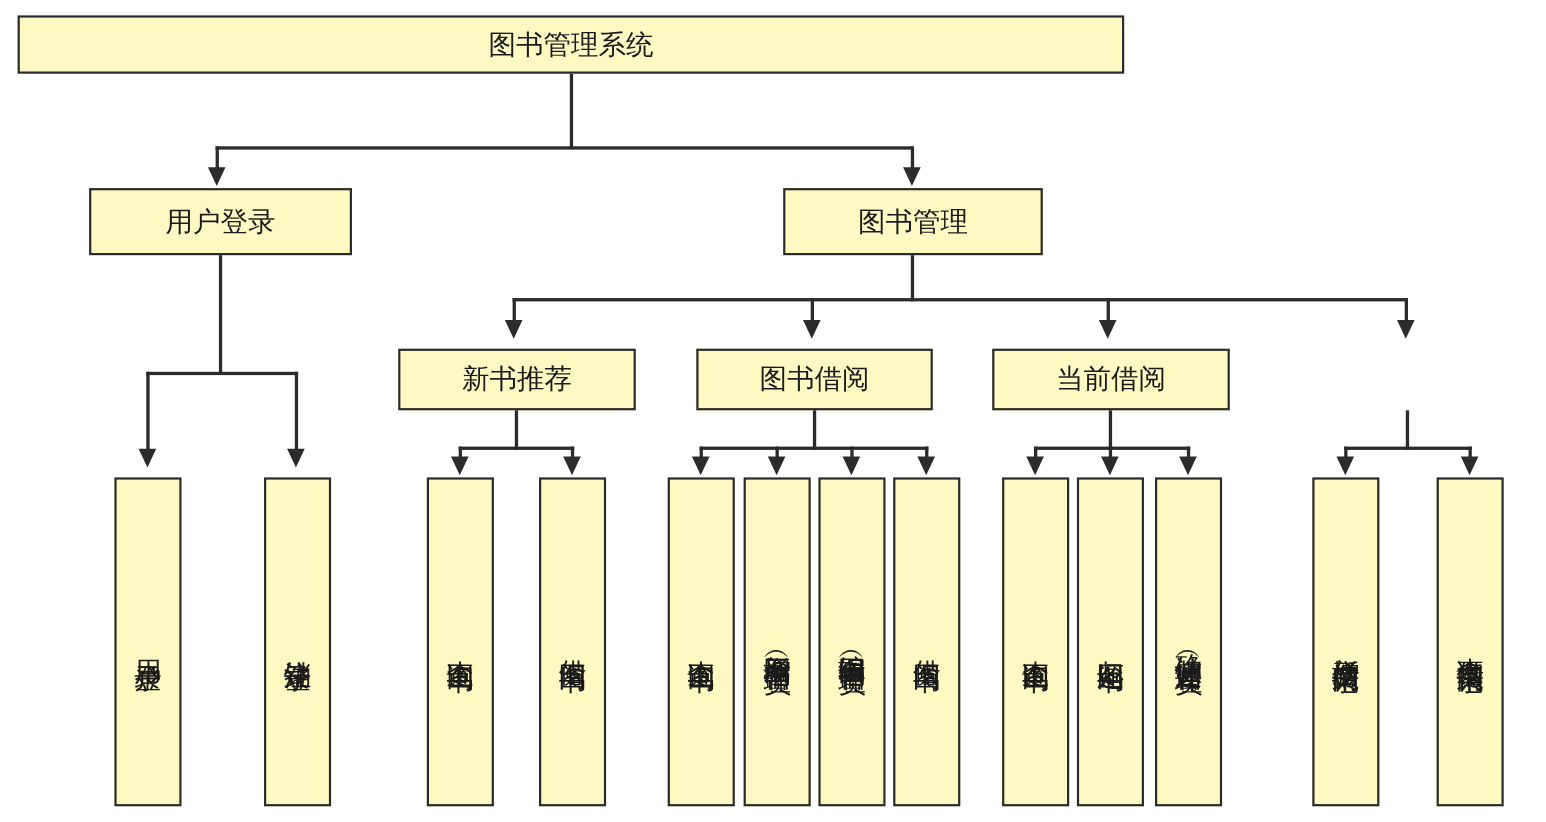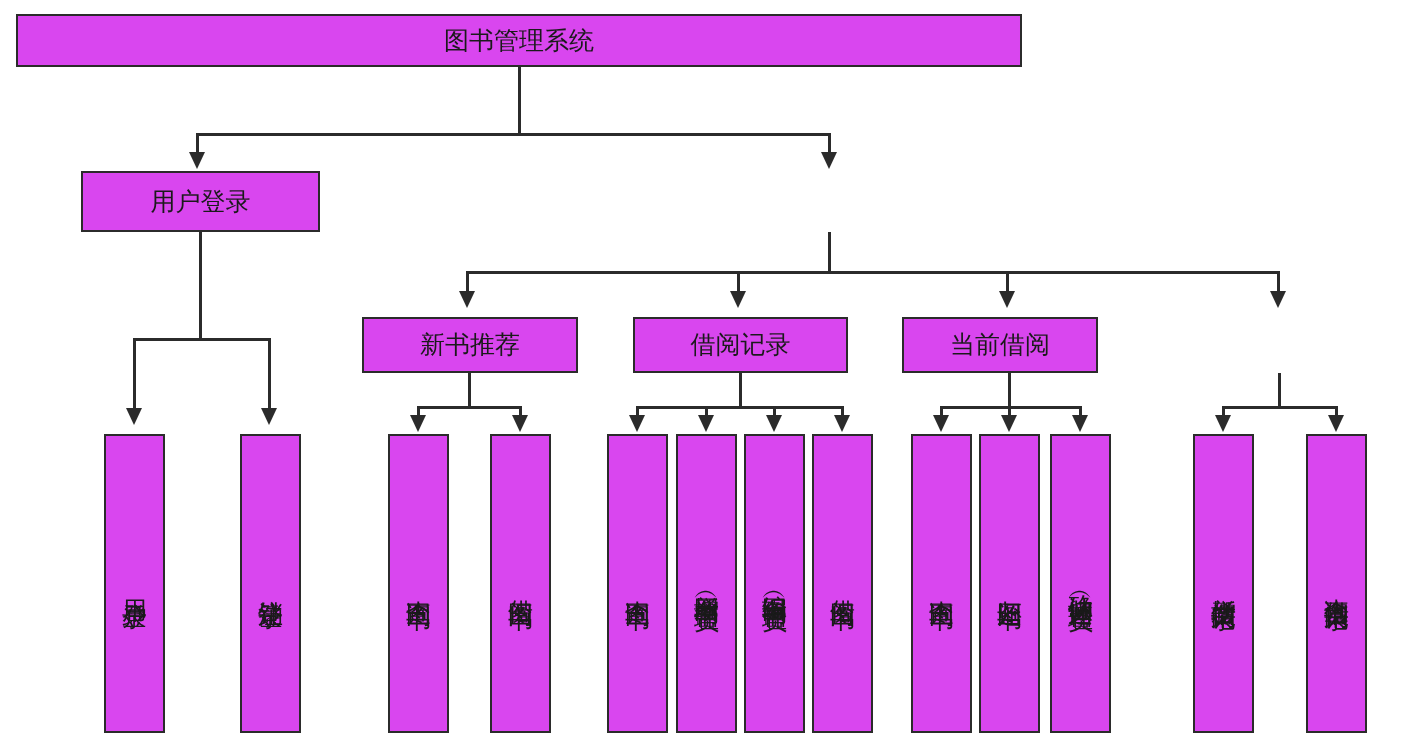--- a/index.html
+++ b/index.html
@@ -15,21 +15,21 @@
     width: 1405px;
     height: 747px;
     background: #ffffff;
     overflow: hidden;
   }
   
   .node {
     position: absolute;
     box-sizing: border-box;
     border: 2.5px solid #2b2b2b;
-    background: #d946ef;
+    background: #fef9c3;
     display: flex;
     align-items: center;
     justify-content: center;
     color: #1a1a1a;
   }
   .node-label {
     display: block;
     text-align: center;
     line-height: 1.18;
     white-space: nowrap;
@@ -86,20 +86,23 @@
 
   <div class="conn vline" style="left:518px; top:67px; width:3px; height:67px;"></div>
   <div class="conn hline" style="left:196px; top:133px; width:634px; height:3px;"></div>
   <div class="conn vline" style="left:196px; top:133px; width:3px; height:22px;"></div>
   <div class="arrow" style="left:189px; top:152px;"></div>
   <div class="conn vline" style="left:828px; top:133px; width:3px; height:22px;"></div>
   <div class="arrow" style="left:821px; top:152px;"></div>
 
   <div class="node h-node" style="left:81px; top:171px; width:239px; height:61px;">
     <span class="node-label">用户登录</span>
+  </div>
+  <div class="node h-node" style="left:712px; top:171px; width:236px; height:61px;">
+    <span class="node-label">图书管理</span>
   </div>
 
   <div class="conn vline" style="left:199px; top:232px; width:3px; height:108px;"></div>
   <div class="conn hline" style="left:133px; top:338px; width:138px; height:3px;"></div>
   <div class="conn vline" style="left:133px; top:338px; width:3px; height:73px;"></div>
   <div class="arrow" style="left:126px; top:408px;"></div>
   <div class="conn vline" style="left:268px; top:338px; width:3px; height:73px;"></div>
   <div class="arrow" style="left:261px; top:408px;"></div>
 
   <div class="conn vline" style="left:828px; top:232px; width:3px; height:42px;"></div>
@@ -110,23 +113,23 @@
   <div class="arrow" style="left:730px; top:291px;"></div>
   <div class="conn vline" style="left:1006px; top:271px; width:3px; height:23px;"></div>
   <div class="arrow" style="left:999px; top:291px;"></div>
   <div class="conn vline" style="left:1277px; top:271px; width:3px; height:23px;"></div>
   <div class="arrow" style="left:1270px; top:291px;"></div>
 
   <div class="node h-node" style="left:362px; top:317px; width:216px; height:56px;">
     <span class="node-label">新书推荐</span>
   </div>
   <div class="node h-node" style="left:633px; top:317px; width:215px; height:56px;">
-    <span class="node-label">借阅记录</span>
-  </div>
-  <div class="node h-node" style="left:902px; top:317px; width:196px; height:56px;justify-content:center;">
+    <span class="node-label">图书借阅</span>
+  </div>
+  <div class="node h-node" style="left:902px; top:317px; width:216px; height:56px;justify-content:center;">
     <span class="node-label">当前借阅</span>
   </div>
 
   <div class="conn vline" style="left:468px; top:373px; width:3px; height:36px;"></div>
   <div class="conn hline" style="left:417px; top:406px; width:105px; height:3px;"></div>
   <div class="conn vline" style="left:417px; top:406px; width:3px; height:12px;"></div>
   <div class="arrow" style="left:410px; top:415px;"></div>
   <div class="conn vline" style="left:519px; top:406px; width:3px; height:12px;"></div>
   <div class="arrow" style="left:512px; top:415px;"></div>
 

